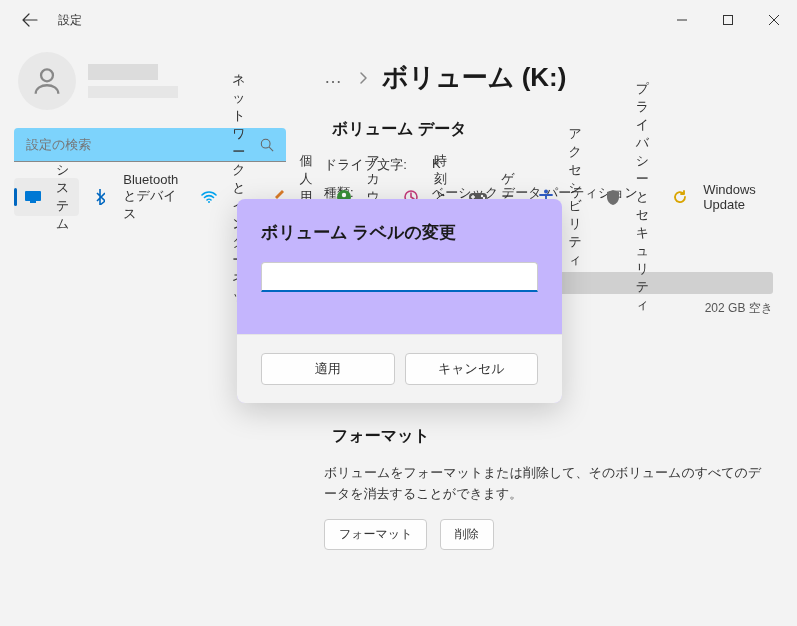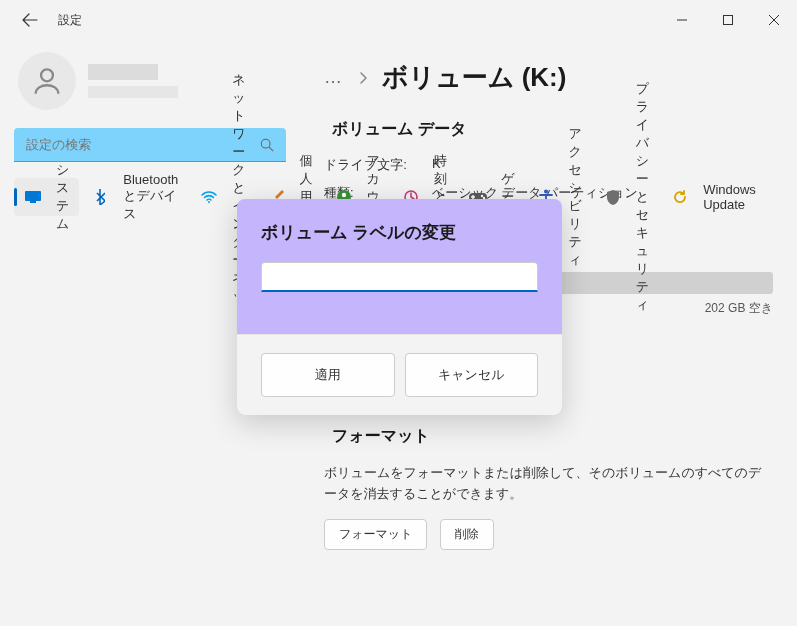--- a/index.html
+++ b/index.html
@@ -51,21 +51,21 @@
 .section2 { margin-top: 42px; }
 .sec2-desc { font-size: 13px; color: #333; margin-bottom: 14px; line-height: 1.6; }
 
 
 .dim { position: absolute; inset: 0; }
 .dialog { position: absolute; left: 237px; top: 199px; width: 325px; background: #c4b5fd; border-radius: 8px; box-shadow: 0 8px 30px rgba(0,0,0,0.18); overflow: hidden; }
 .dialog-body { padding: 22px 24px 42px 24px; }
 .dialog-title { font-size: 17px; font-weight: 600; margin-bottom: 18px; color: #1a1a1a; }
 .dialog-input { width: 100%; height: 30px; border: 1px solid #ccc; border-bottom: 2px solid #0067c0; border-radius: 4px 4px 0 0; padding: 0 8px; font-size: 13px; outline: none; }
 .dialog-footer { background: #f3f3f3; padding: 18px 24px; display: flex; gap: 10px; border-top: 1px solid #e5e5e5; }
-.dlg-btn { flex: 1; height: 44px; border: 1px solid #ccc; background: #fefefe; border-radius: 4px; font-size: 13px; color: #333; }
+.dlg-btn { flex: 1; height: 32px; border: 1px solid #ccc; background: #fefefe; border-radius: 4px; font-size: 13px; color: #333; }
 
 svg { display: block; }
 </style>
 </head>
 <body>
 
 <div class="titlebar">
   <button class="back-btn">
     <svg width="16" height="16" viewBox="0 0 16 16">
         <path d="M7 2 1 8l6 6M1 8h14" stroke="#333" stroke-width="1.2" fill="none" stroke-linecap="round" stroke-linejoin="round"></path>

